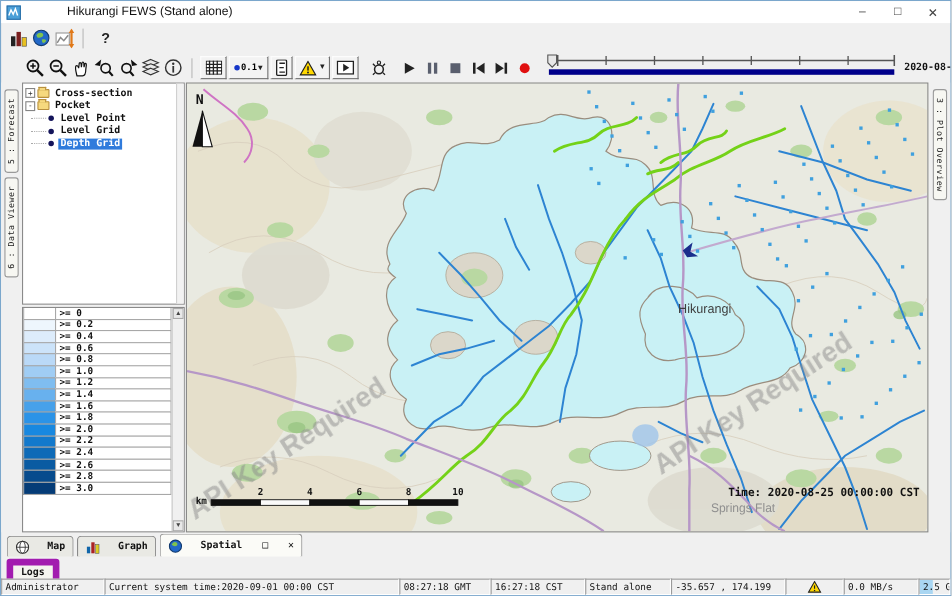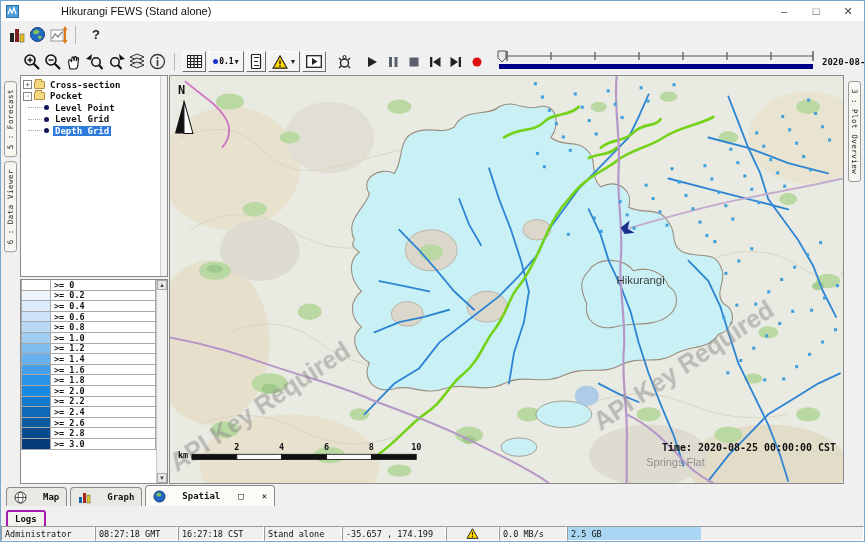--- a/index.html
+++ b/index.html
@@ -68,21 +68,21 @@
   .map{flex:1;position:relative;border:1px solid #8a8a8a;overflow:hidden;background:#e9eae1;}
   .map svg{display:block;width:100%;height:100%;}
   
   .tabbar{height:22px;display:flex;align-items:flex-end;padding-left:5px;gap:3px;flex:0 0 auto;}
   .btab{height:19px;border:1px solid #8a8a8a;border-bottom:none;border-radius:4px 4px 0 0;
     background:#e9e9e4;display:flex;align-items:center;gap:16px;padding:0 7px;
     font:bold 9px "DejaVu Sans Mono",monospace;color:#111;}
   .btab.active{background:#fbfbf7;height:21px;margin-top:33px;}
   .btab .wctl{font-weight:bold;font-size:9px;margin-left:2px;}
   .logsrow{height:20px;padding:2px 0 0 5px;flex:0 0 auto;}
-  .logs-btn{display:inline-flex;align-items:center;border:2px solid #a21caf;border-radius:3px;background:#f4f4ef;
+  .logs-btn{display:inline-flex;align-items:center;border:6px solid #a21caf;border-radius:3px;background:#f4f4ef;
     font:bold 9px "DejaVu Sans Mono",monospace;padding:2px 7px;color:#111;}
   
   .statusbar{height:15px;display:flex;flex:0 0 auto;font:8.5px "DejaVu Sans Mono",monospace;color:#111;}
   .seg{border:1px solid;border-color:#9a9a9a #ffffff #ffffff #9a9a9a;background:#f0f0f0;
     display:flex;align-items:center;padding:0 3px;white-space:nowrap;overflow:hidden;flex:0 0 auto;position:relative;}
   .seg .fill{position:absolute;left:0;top:0;bottom:0;background:#a9d6f2;}
   .seg span{position:relative;}
 </style>
 </head>
 <body>
@@ -649,20 +649,23 @@
   </div>
 
   <div class="logsrow">
     <span class="logs-btn">Logs</span>
   </div>
 
   <div class="statusbar">
     <span class="seg" style="width:94px">
         <span>Administrator</span>
       </span>
+    <span class="seg" style="width:268px">
+        <span>Current system time:2020-09-01 00:00 CST</span>
+      </span>
     <span class="seg" style="width:83px">
         <span>08:27:18 GMT</span>
       </span>
     <span class="seg" style="width:86px">
         <span>16:27:18 CST</span>
       </span>
     <span class="seg" style="width:78px">
         <span>Stand alone</span>
       </span>
     <span class="seg" style="width:104px">

